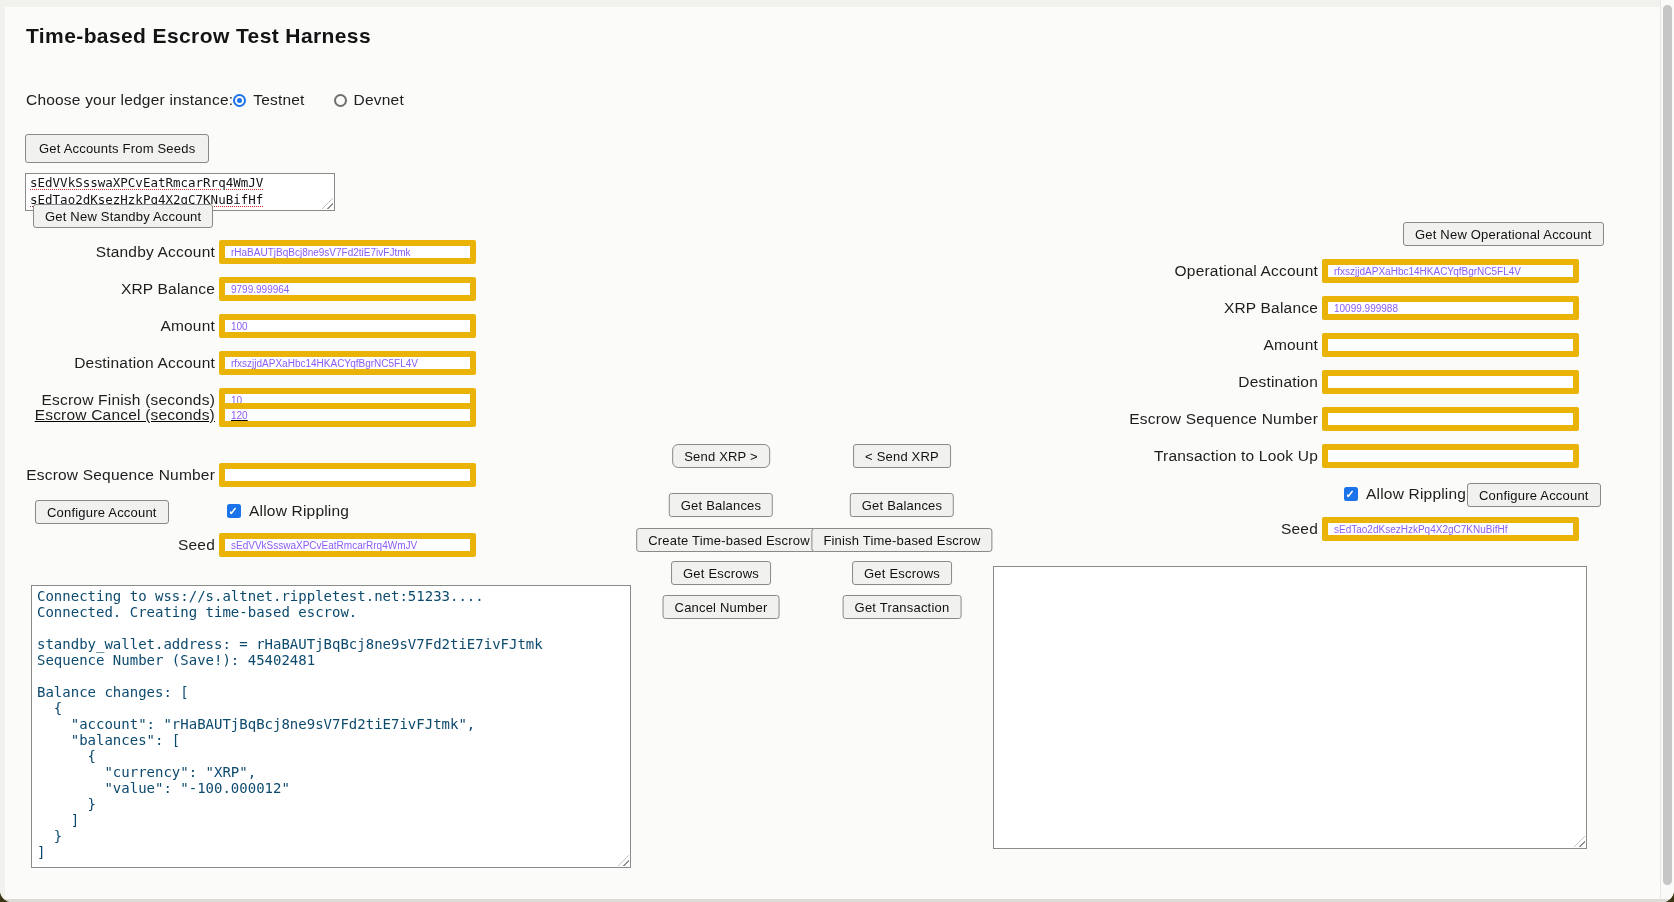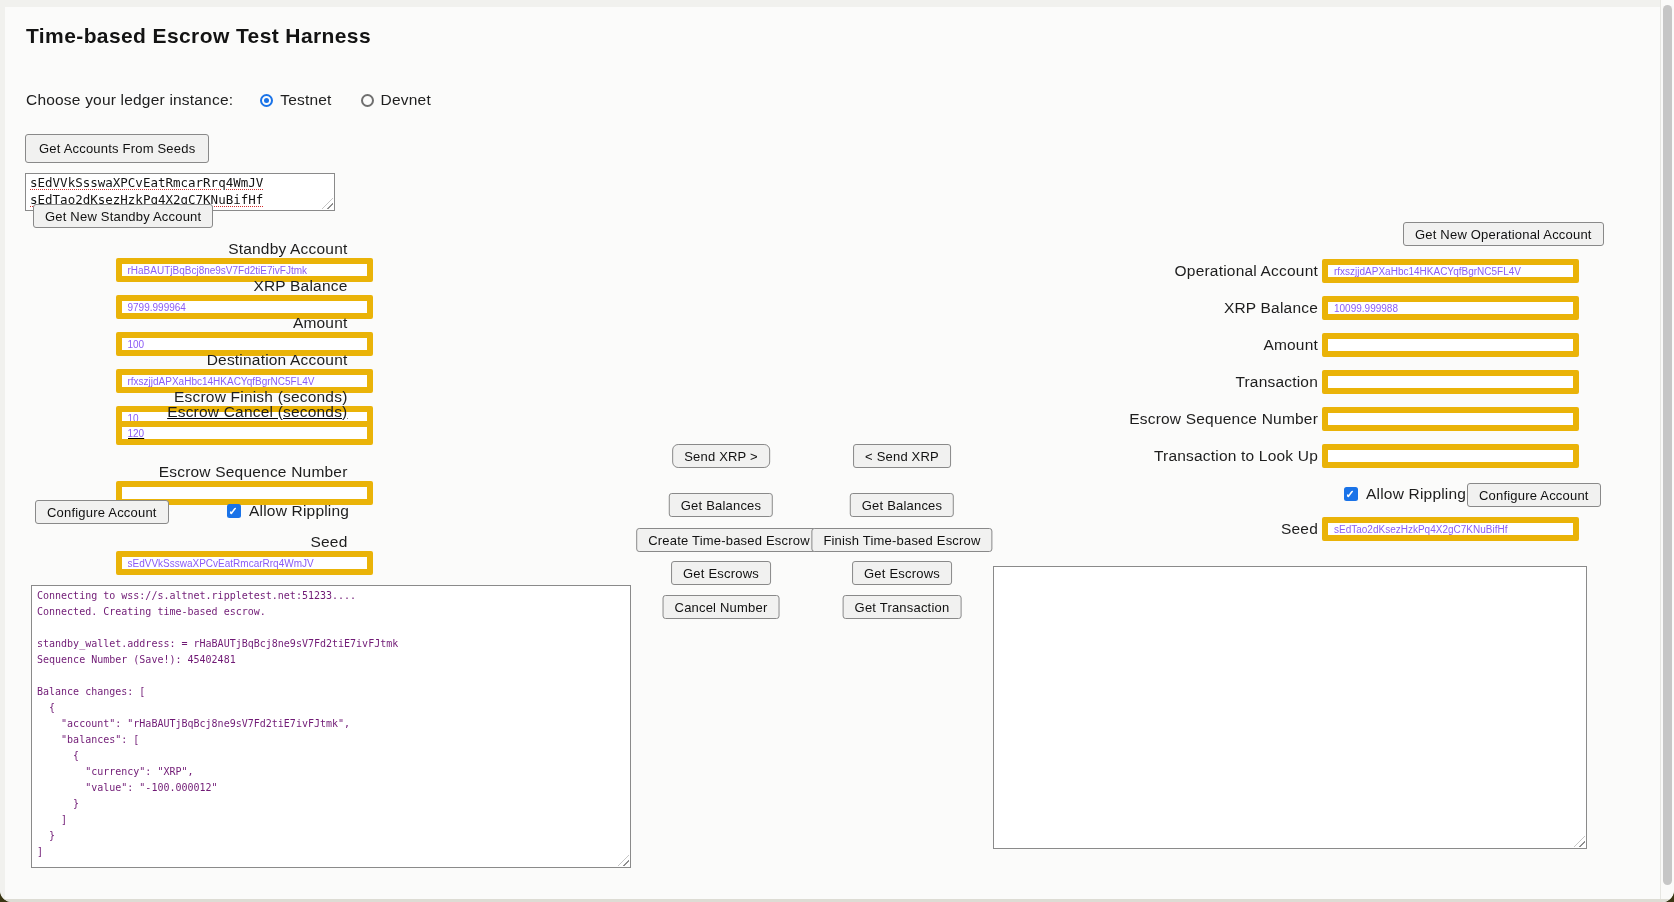--- a/index.html
+++ b/index.html
@@ -17,57 +17,57 @@
   .edge-left { position:absolute; left:0; top:0; width:5px; height:100%; background:#f1f1ee; }
   .edge-bottom { position:absolute; left:0; bottom:0; width:100%; height:3px; background:#dddcd4; }
 
   .page-title {
     position:absolute; left:26px; top:24px;
     font-size:21px; font-weight:700; color:#131313; letter-spacing:.4px;
   }
 
   .ledger-row { position:absolute; left:26px; top:91px; display:flex; align-items:center;
     font-size:15.5px; color:#202020; letter-spacing:.2px; }
-  .ledger-row .lead { margin-right:27px; }
+  .ledger-row .lead { }
   .radio { width:13px; height:13px; border-radius:50%; display:inline-block; position:relative;
     margin-right:7px; cursor:pointer; }
   .radio.on  { border:2px solid #1a73e8; }
   .radio.on::after { content:""; position:absolute; left:2px; top:2px; width:5px; height:5px;
     border-radius:50%; background:#1a73e8; }
   .radio.off { border:2px solid #6f6f6f; }
   .radio-gap { width:29px; }
 
   button.btn {
     background:#f1f1f0; border:1px solid #898989; border-radius:3px;
     font-family:"Liberation Sans", sans-serif; font-size:13px; color:#111;
     letter-spacing:.2px; padding:4px 11px; height:24px; line-height:1; cursor:pointer;
   }
   button.btn.tall { height:29px; padding:7px 13px; }
 
   input.field {
     width:257px; height:24px; border:6px solid #eab308; border-radius:2px; background:#fff;
     font-family:"Liberation Sans", sans-serif; font-size:10px; color:#8b5cf6; padding:2px 6px;
   }
   .frow { position:absolute; display:flex; align-items:center; height:24px; }
-  .frow.left  { left:4px;  width:480px;flex-direction:column; }
+  .frow.left  { left:4px;  width:480px; }
   .frow.right { left:1107px; width:480px; }
   .frow label { width:215px; text-align:right; padding-right:4px;
     font-size:15.5px; color:#1d1d1d; letter-spacing:.2px; white-space:nowrap; }
 
   .checkbox { width:14px; height:14px; background:#1a73e8; border-radius:2.5px; display:inline-block;
     position:relative; cursor:pointer; }
   .checkbox::after { content:"\2713"; position:absolute; left:1.5px; top:0.5px;
     color:#fff; font-size:11px; font-weight:700; }
   .chk-label { font-size:15.5px; color:#1d1d1d; letter-spacing:.2px; position:absolute; }
 
   .ta-wrap { position:absolute; border:1px solid #8a8a8a; background:#fff; }
   .ta-wrap textarea {
     width:100%; height:100%; border:none; resize:none; outline:none; background:transparent;
-    font-family:"DejaVu Sans Mono", monospace; font-size:10px; line-height:16px;
-    color:#701a75; padding:2px 5px; overflow:hidden; white-space:pre;
+    font-family:"DejaVu Sans Mono", monospace; font-size:14px; line-height:16px;
+    color:#0c4a6e; padding:2px 5px; overflow:hidden; white-space:pre;
   }
   .grip { position:absolute; right:1px; bottom:1px; width:11px; height:11px; pointer-events:none;
     background:repeating-linear-gradient(-45deg, transparent 0 3px, #8e8e8e 3px 4.3px);
     clip-path:polygon(100% 0, 100% 100%, 0 100%); }
 
   .seeds-box { position:absolute; left:25px; top:173px; width:310px; height:38px;
     border:1px solid #8a8a8a; background:#fff; padding:1px 4px;
     font-family:"DejaVu Sans Mono", monospace; font-size:12.5px; line-height:16.5px; color:#141414; }
   .seeds-box .seed-line { display:block; white-space:nowrap;
     text-decoration:underline dotted #d02b2b; text-underline-offset:2px; text-decoration-thickness:1px; }
@@ -186,21 +186,21 @@
   </div>
   <div class="frow right" style="top:296px;">
     <label>XRP Balance</label>
     <input class="field" value="10099.999988" style="">
   </div>
   <div class="frow right" style="top:333px;">
     <label>Amount</label>
     <input class="field" value="" style="">
   </div>
   <div class="frow right" style="top:370px;">
-    <label>Transaction</label>
+    <label>Destination</label>
     <input class="field" value="" style="">
   </div>
   <div class="frow right" style="top:407px;">
     <label>Escrow Sequence Number</label>
     <input class="field" value="" style="">
   </div>
   <div class="frow right" style="top:444px;">
     <label>Transaction to Look Up</label>
     <input class="field" value="" style="">
   </div>

